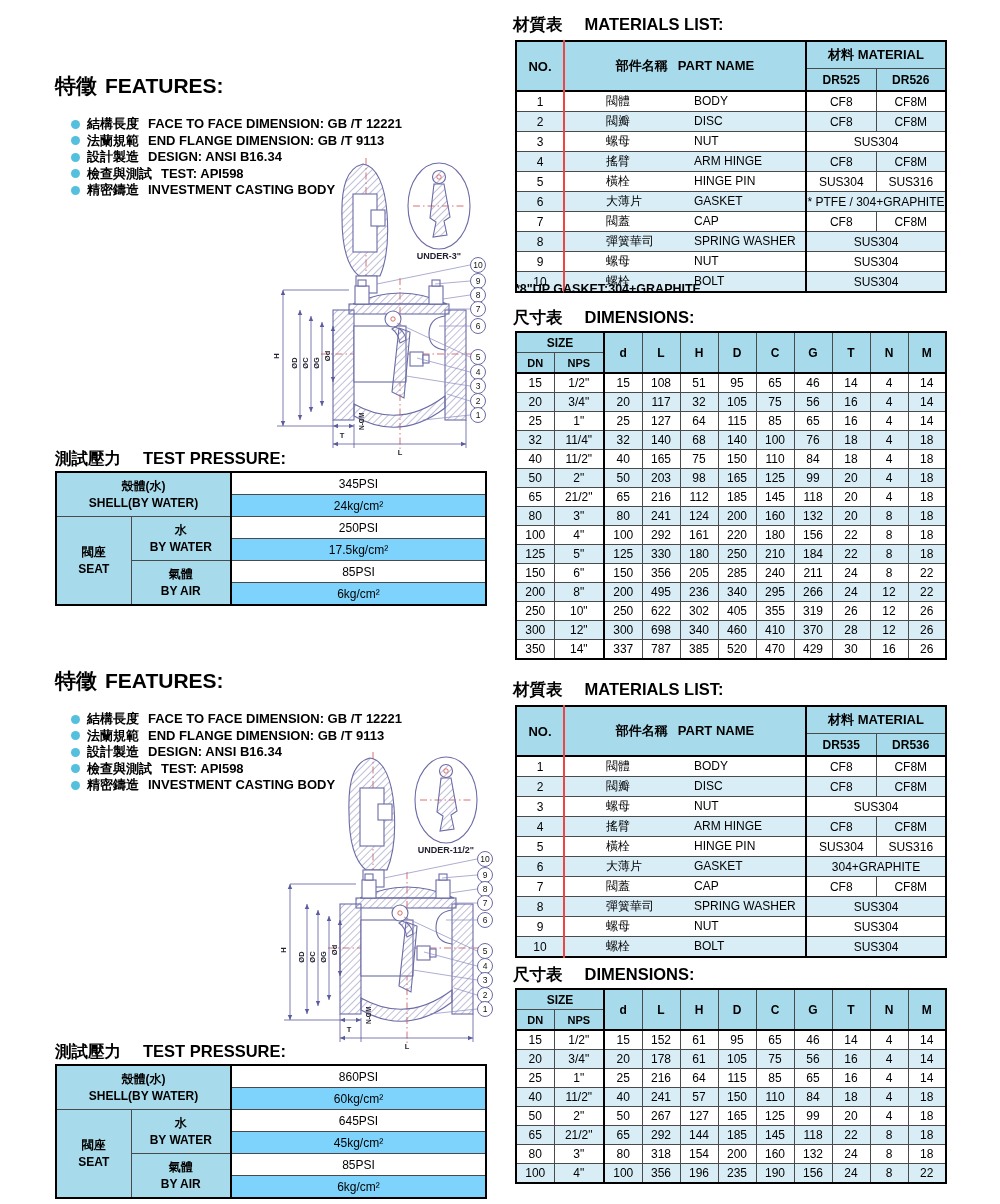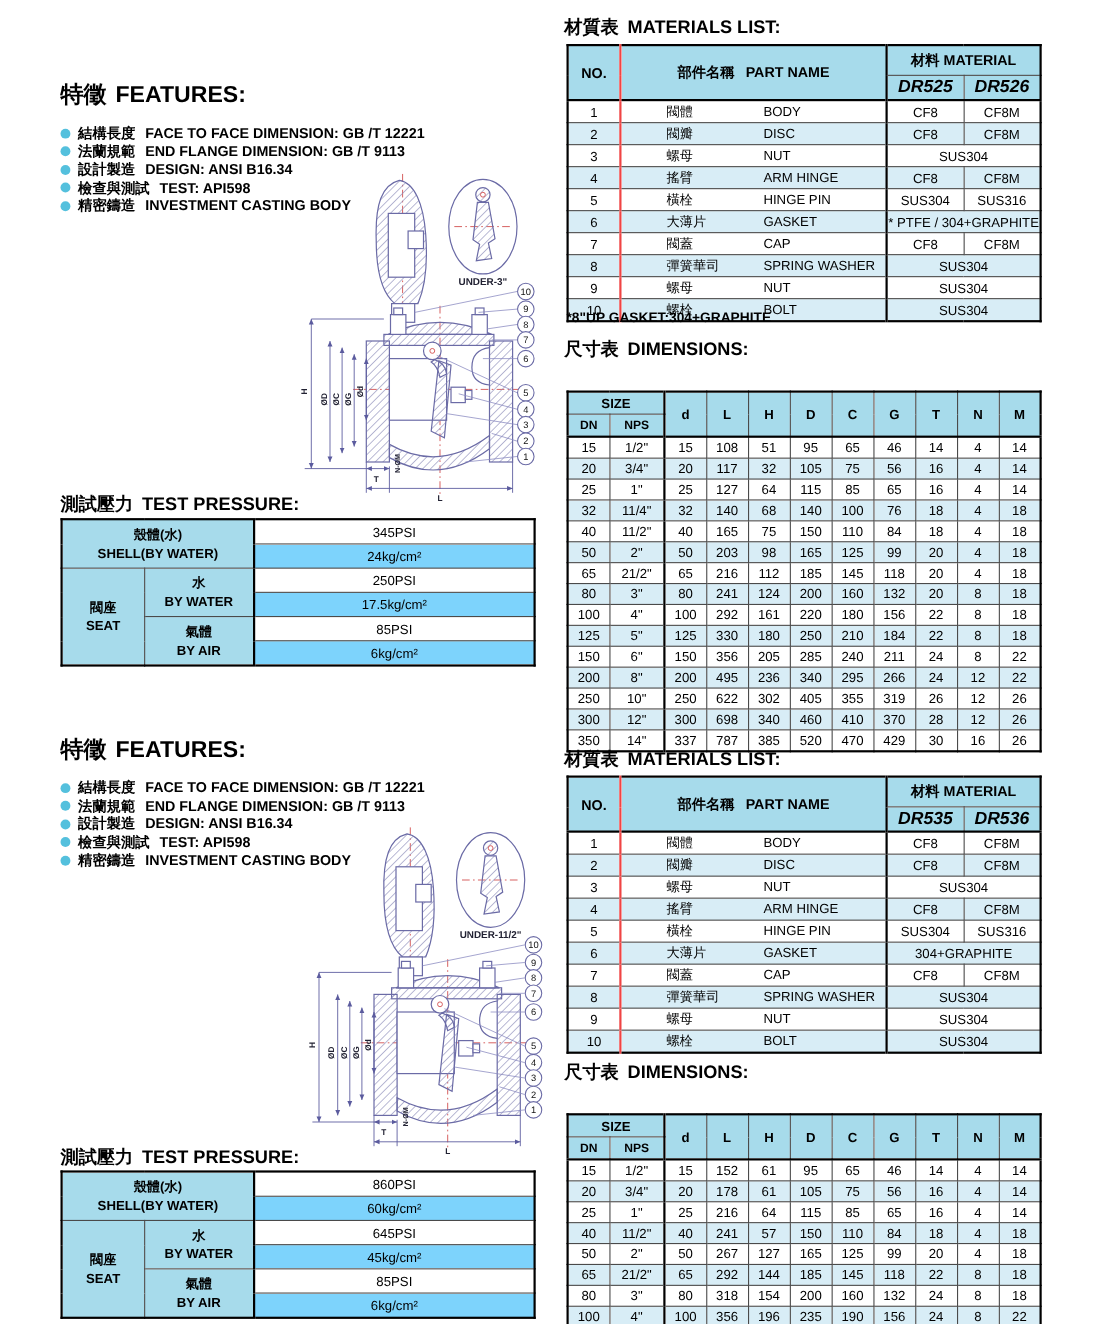--- a/index.html
+++ b/index.html
@@ -1,53 +1,53 @@
 <!DOCTYPE html>
 <html><head>
 <meta charset="utf-8">
 <style>
   html,body{margin:0;padding:0;background:#fff;}
   .page{position:relative;width:1000px;height:1204px;background:#fff;overflow:hidden;
         font-family:"Liberation Sans",sans-serif;color:#000;}
 
   
   .blk-title{position:absolute;font-size:16.5px;font-weight:bold;white-space:nowrap;}
-  .blk-title .en{margin-left:8px;}
+  .blk-title .en{margin-left:22px;}
 
   
   .features{position:absolute;width:450px;}
   .f-title{font-size:21px;font-weight:bold;margin:0 0 13px 0;}
   .f-title .en{margin-left:8px;}
-  .features ul{list-style:none;margin:0;padding:0;text-align:center;}
+  .features ul{list-style:none;margin:16px;padding:0;text-align:center;}
   .features li{display:flex;align-items:center;font-size:13px;font-weight:bold;
                line-height:16.5px;white-space:nowrap;}
   .dot{width:9px;height:9px;border-radius:50%;background:#54c0dd;margin-right:7px;flex:0 0 9px;}
   .features .zh{margin-right:9px;}
 
   
   .tbl{position:absolute;border-collapse:collapse;background:#fff;border:2px solid #000;table-layout:fixed;}
   .tbl th,.tbl td{border:1px solid #4a4a4a;text-align:center;padding:0;font-weight:normal;
                   overflow:hidden;white-space:nowrap;}
   .tbl thead th{background:#a7dbeb;font-weight:bold;}
   .tbl thead{border-bottom:2px solid #000;}
   .bL{border-left:2px solid #000 !important;}
 
   
   .mat{width:430px;}
   .mat thead tr:first-child th{height:26px;font-size:13px;}
-  .mat thead tr:last-child th{height:21px;font-size:16px;font-style:italic;}
+  .mat thead tr:last-child th{height:21px;font-size:12px;}
   .mat tbody td{height:19px;font-size:12px;}
   .mat tbody tr:nth-child(even){background:#d8edf6;}
   .mat td.no,.mat th.no{border-right:2px solid #ef4444;}
   .mat td.name{text-align:left;padding-left:13px;}
   .mat td.name .zh{display:inline-block;width:88px;margin-left:28px;}
   .mat th.nameh .sp{margin-left:10px;}
 
   
-  .dim{width:430px;margin-top:24px;}
+  .dim{width:430px;}
   .dim thead th{height:19px;font-size:12px;}
   .dim thead th.sub{font-size:11px;}
   .dim tbody td{height:18px;font-size:12px;}
   .dim tbody tr:nth-child(even){background:#d8edf6;}
   .dim tbody td:nth-child(3){border-left:2px solid #000;}
 
   
   .tp{width:430px;}
   .tp td{font-size:12px;height:21px;}
   .tp td.lab{background:#a7dbeb;font-weight:bold;}

